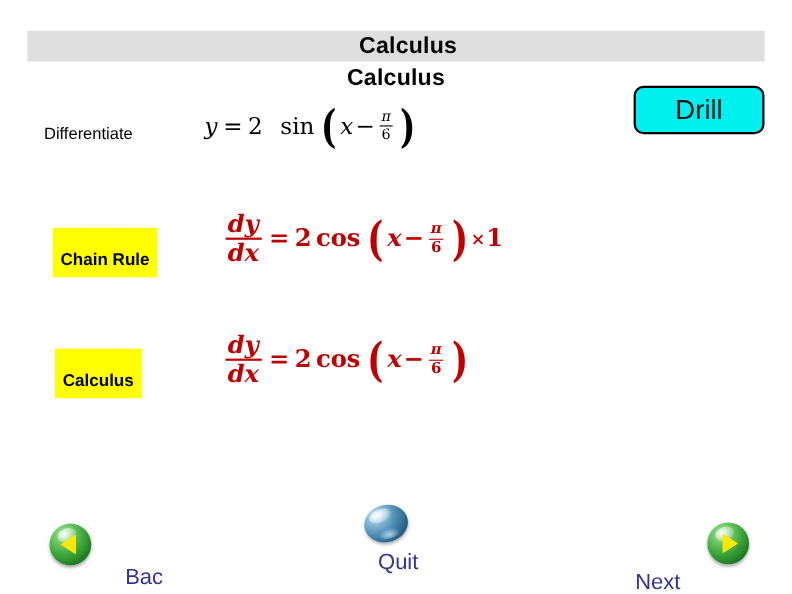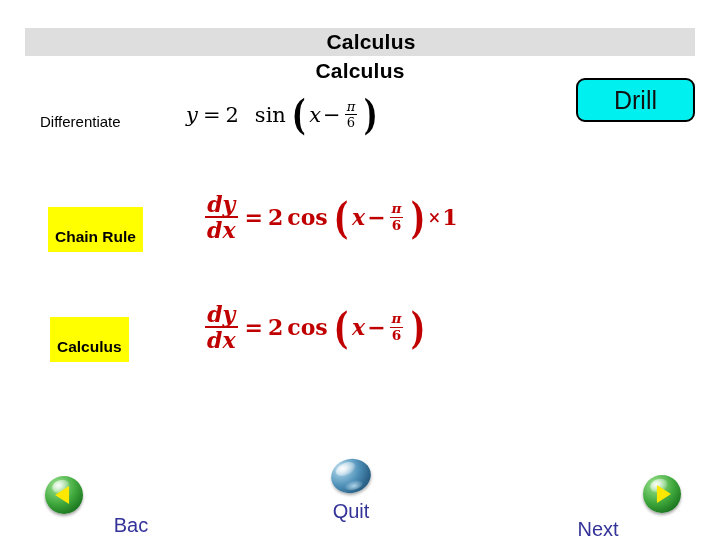--- a/index.html
+++ b/index.html
@@ -288,18 +288,18 @@
   <span class="paren" style="margin-left:2px;">)</span>
 </div>
 
 <div class="orb orb-green" style="left:45px; top:476px;">
   <span class="tri tri-left"></span>
 </div>
 <div class="nav-text" style="left:95px; top:485px; width:72px;margin-top:28px;">Bac
 k</div>
 
 <div class="orb orb-blue" style="left:331px; top:459px;"></div>
-<div class="nav-text" style="left:311px; top:499px; width:80px;">Quit</div>
+<div class="nav-text" style="left:322px; top:499px; width:80px;">Quit</div>
 
 <div class="nav-text" style="left:558px; top:485px; width:80px;margin-top:32px;">Next</div>
 <div class="orb orb-green" style="left:643px; top:475px;">
   <span class="tri tri-right"></span>
 </div>
 
 </body></html>

